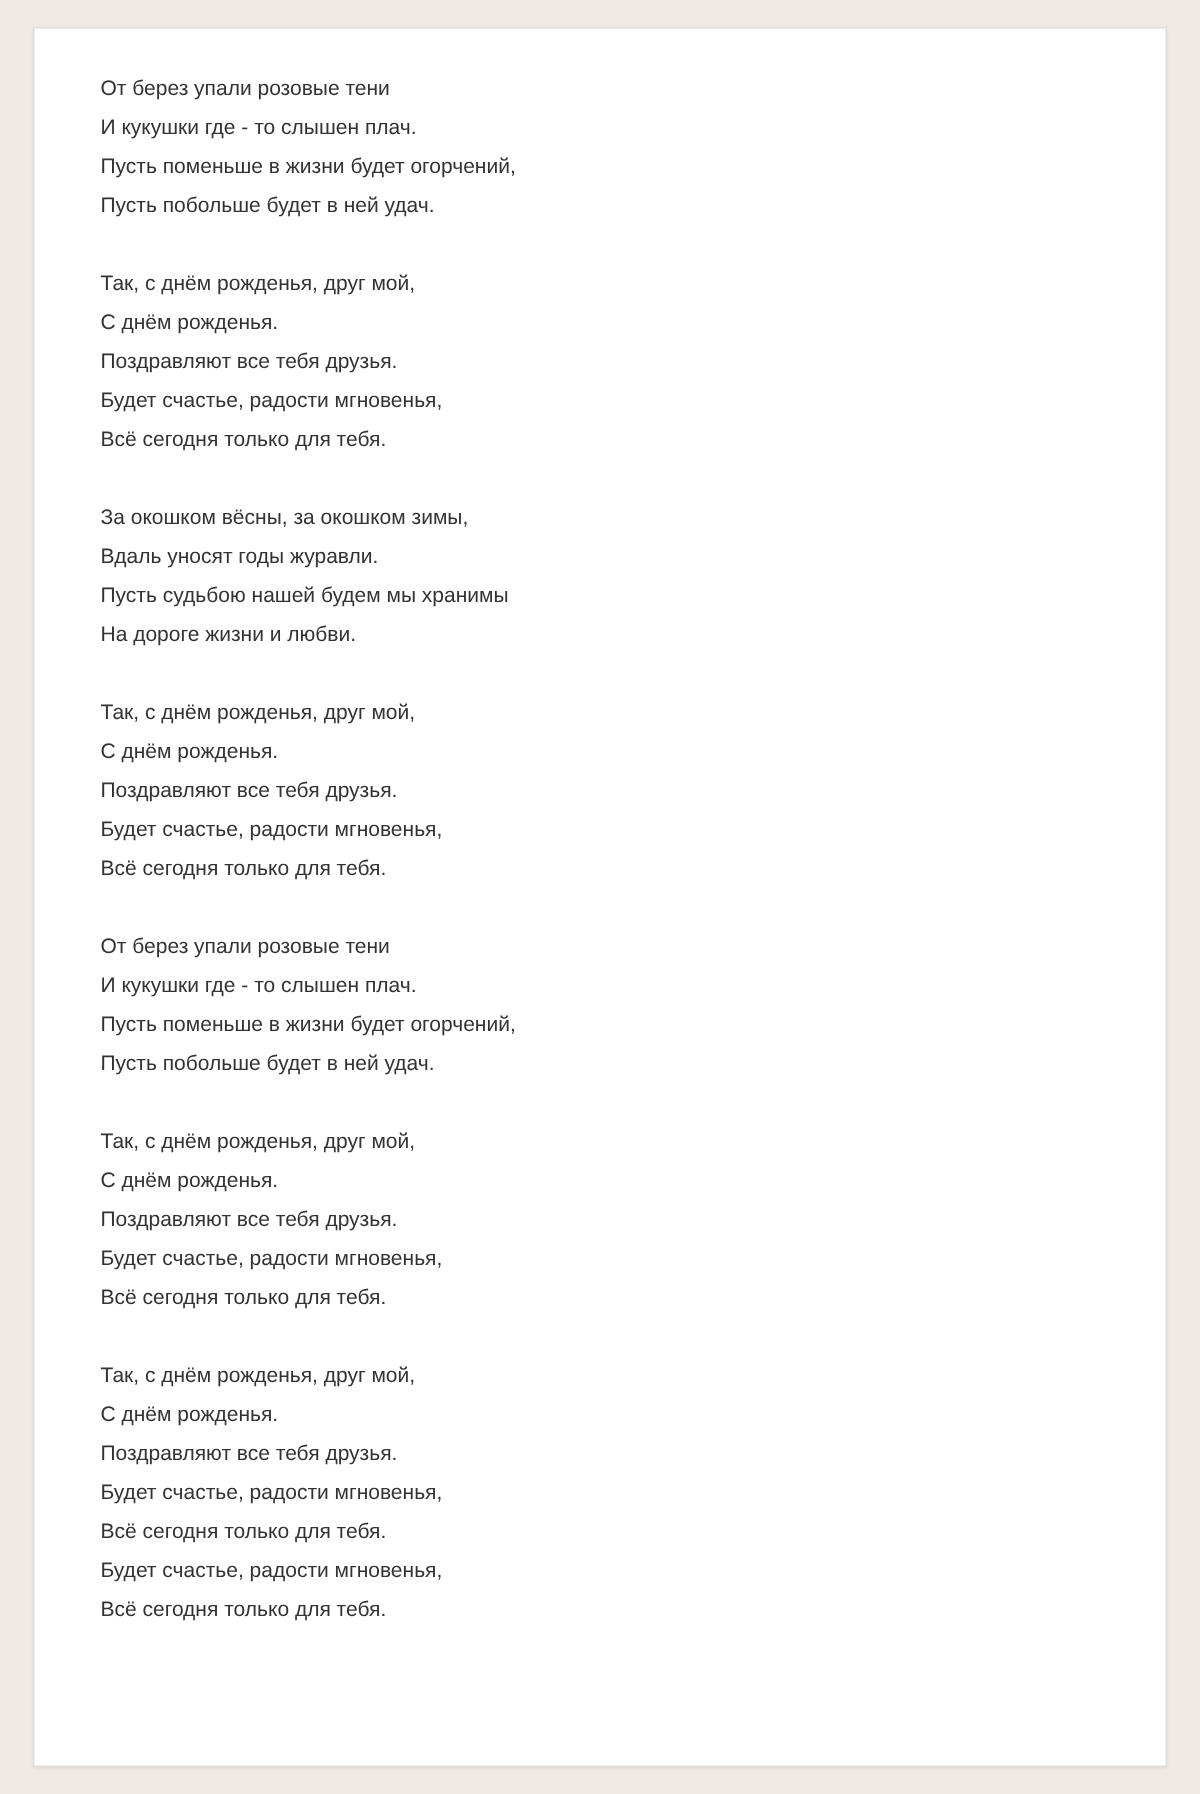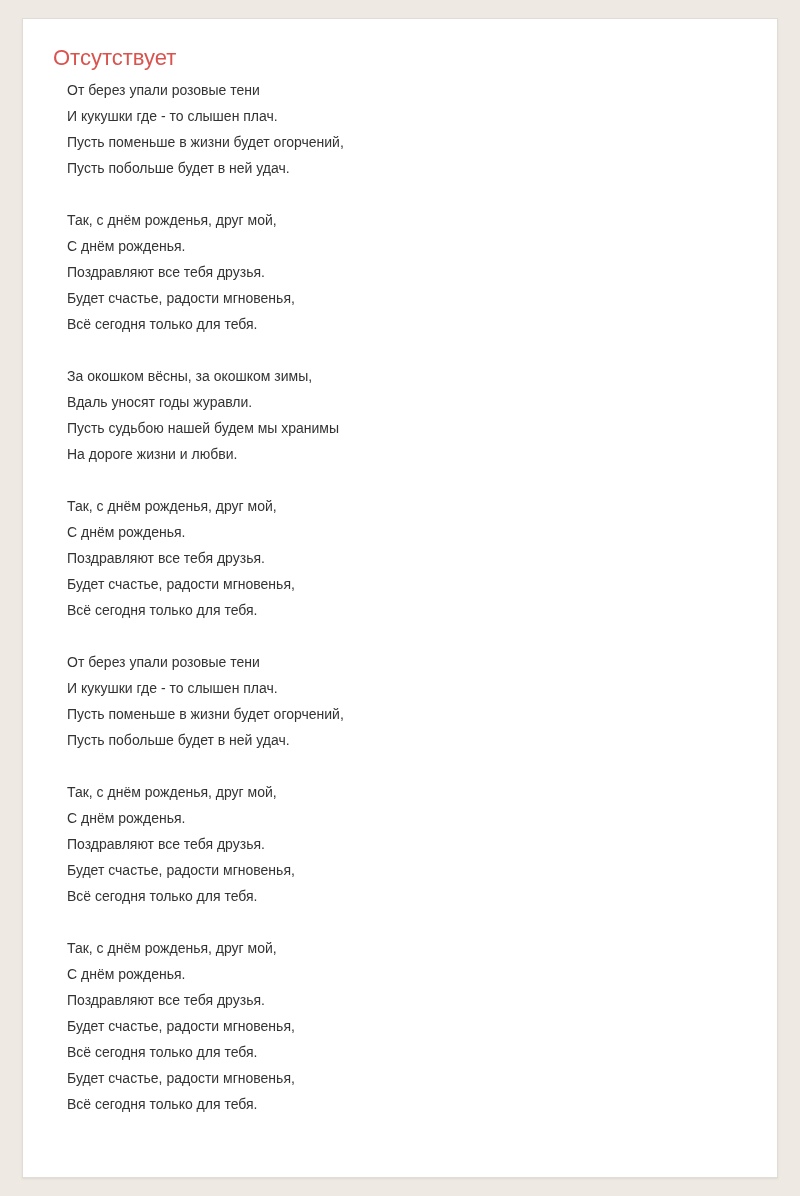--- a/index.html
+++ b/index.html
@@ -55,21 +55,20 @@
     padding: 0 0 0 14px;
     font-family: "Liberation Sans", sans-serif;
   }
 </style>
 </head>
 <body>
 
 <div class="page-wrap">
   <div class="sheet">
 
-    <h1 class="song-title">Отсутствует</h1>
 
 
     <div class="lyrics">От берез упали розовые тени
 И кукушки где - то слышен плач.
 Пусть поменьше в жизни будет огорчений,
 Пусть побольше будет в ней удач.
 
 Так, с днём рожденья, друг мой,
 С днём рожденья.
 Поздравляют все тебя друзья.

